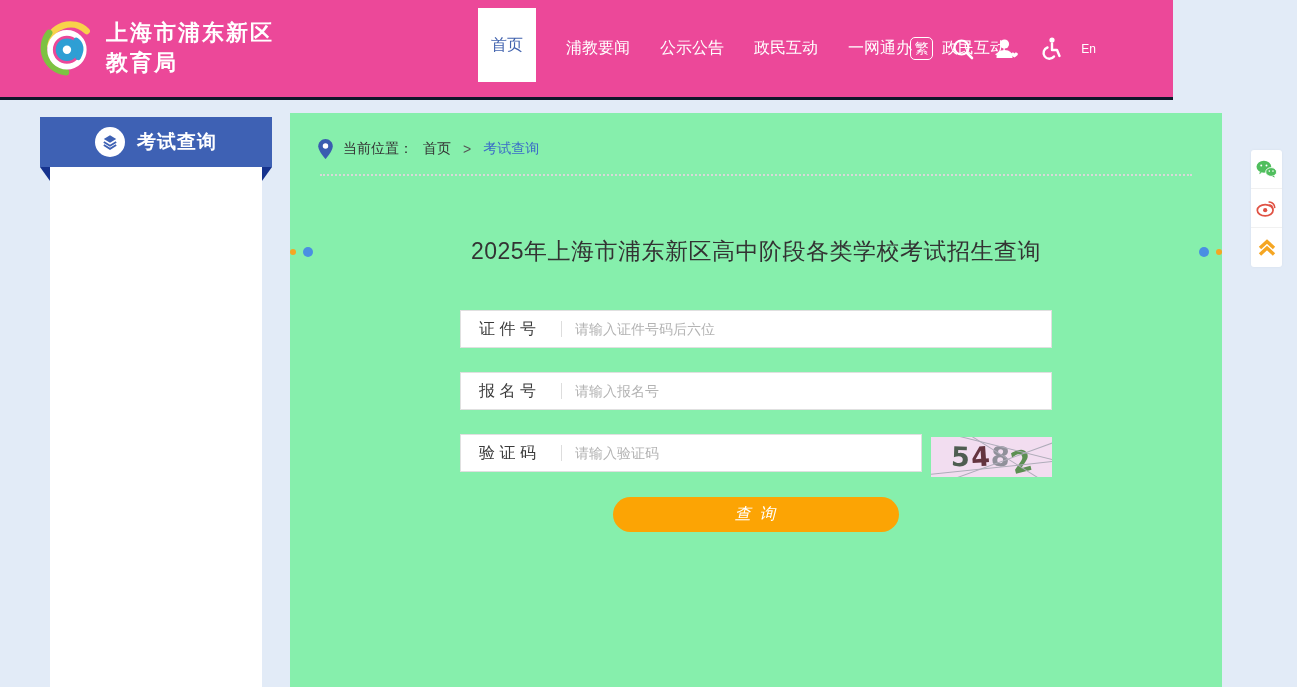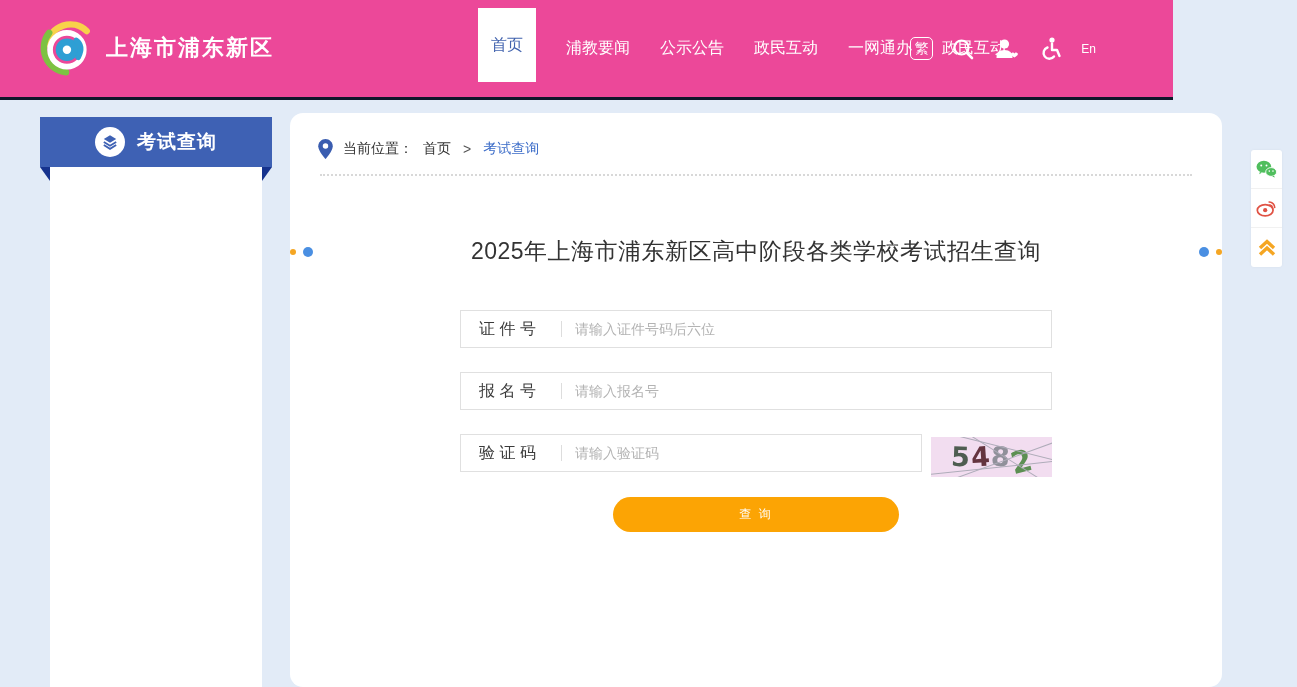--- a/index.html
+++ b/index.html
@@ -47,21 +47,21 @@
   .sidebar-panel {
     position:absolute; left:50px; top:167px; width:212px; height:520px; background:#fff;
   }
   .icon-circle {
     width:30px; height:30px; border-radius:50%; background:#fff;
     display:flex; align-items:center; justify-content:center;
   }
 
   
   .content {
-    position:absolute; left:290px; top:113px; width:932px; height:574px; background:#ffffff;border-radius:13px;
+    position:absolute; left:290px; top:113px; width:932px; height:574px; background:#86efac;
   }
   .breadcrumb {
     display:flex; align-items:center; gap:10px; padding:26px 30px 0 28px;
     font-size:14px; color:#333;
   }
   .breadcrumb .crumb-home { color:#333; cursor:pointer; }
   .breadcrumb .crumb-sep { color:#555; margin:0 2px; }
   .breadcrumb .crumb-current { color:#3a6bc8; cursor:pointer; }
   .dotted-sep { margin:15px 30px 0 30px; border-bottom:2px dotted #d8d8d8; }
 
@@ -96,23 +96,24 @@
   .cd-2 { font-size:27px; color:#90909a; transform:rotate(3deg); margin-left:1px; }
   .cd-3 { font-size:30px; color:#5c8f52; transform:translateY(5px) rotate(-14deg); margin-left:1px; }
   .scratch { position:absolute; height:1px; width:160px; background:#aeacb9; left:-15px; }
   .s1 { top:8px;  transform:rotate(14deg); }
   .s2 { top:26px; transform:rotate(-20deg); }
   .s3 { top:14px; transform:rotate(32deg); }
   .s4 { top:30px; transform:rotate(-6deg); }
 
   .submit-btn {
     width:286px; height:35px; border:none; border-radius:18px; background:#fca404;
-    color:#fff; font-size:12px; display:flex; align-items:center; justify-content:center;
+    color:#fff; font-size:16px; display:flex; align-items:center; justify-content:center;
     margin:18px auto 0; cursor:pointer; letter-spacing:2px;
     font-family:"Liberation Sans","DejaVu Sans",sans-serif;
+    font-style:italic;
   }
 
   
   .float-bar {
     position:absolute; left:1251px; top:150px; width:31px; background:#fff;
     border-radius:3px; display:flex; flex-direction:column; box-shadow:0 0 3px rgba(0,0,0,0.05);
   }
   .float-item { height:39px; display:flex; align-items:center; justify-content:center;
     border-bottom:1px solid #f1f1f1; cursor:pointer; }
   .float-item:last-child { border-bottom:none; }
@@ -127,20 +128,21 @@
         <path d="M12 30 A 25 25 0 0 1 54 16" fill="none" stroke="#f8d24a" stroke-width="7" stroke-linecap="round"></path>
         <path d="M14 18 A 26 26 0 0 0 32 60" fill="none" stroke="#7dc242" stroke-width="7" stroke-linecap="round"></path>
         <circle cx="33" cy="36" r="18" fill="none" stroke="#ffffff" stroke-width="6"></circle>
         <circle cx="33" cy="36" r="12" fill="#2e9fd4"></circle>
         <circle cx="33" cy="36" r="4.5" fill="#ffffff"></circle>
         <path d="M43 26 q 8 6 2 18" fill="none" stroke="#2e9fd4" stroke-width="6" stroke-linecap="round"></path>
       </svg>
     </span>
     <div class="logo-text">
       <div>上海市浦东新区</div>
+      <div>教育局</div>
     </div>
   </div>
 
   <div class="nav">
     <div class="nav-item active">首页</div>
     <div class="nav-item">浦教要闻</div>
     <div class="nav-item">公示公告</div>
     <div class="nav-item">政民互动</div>
     <div class="nav-item">一网通办</div>
     <div class="nav-item">政民互动</div>

